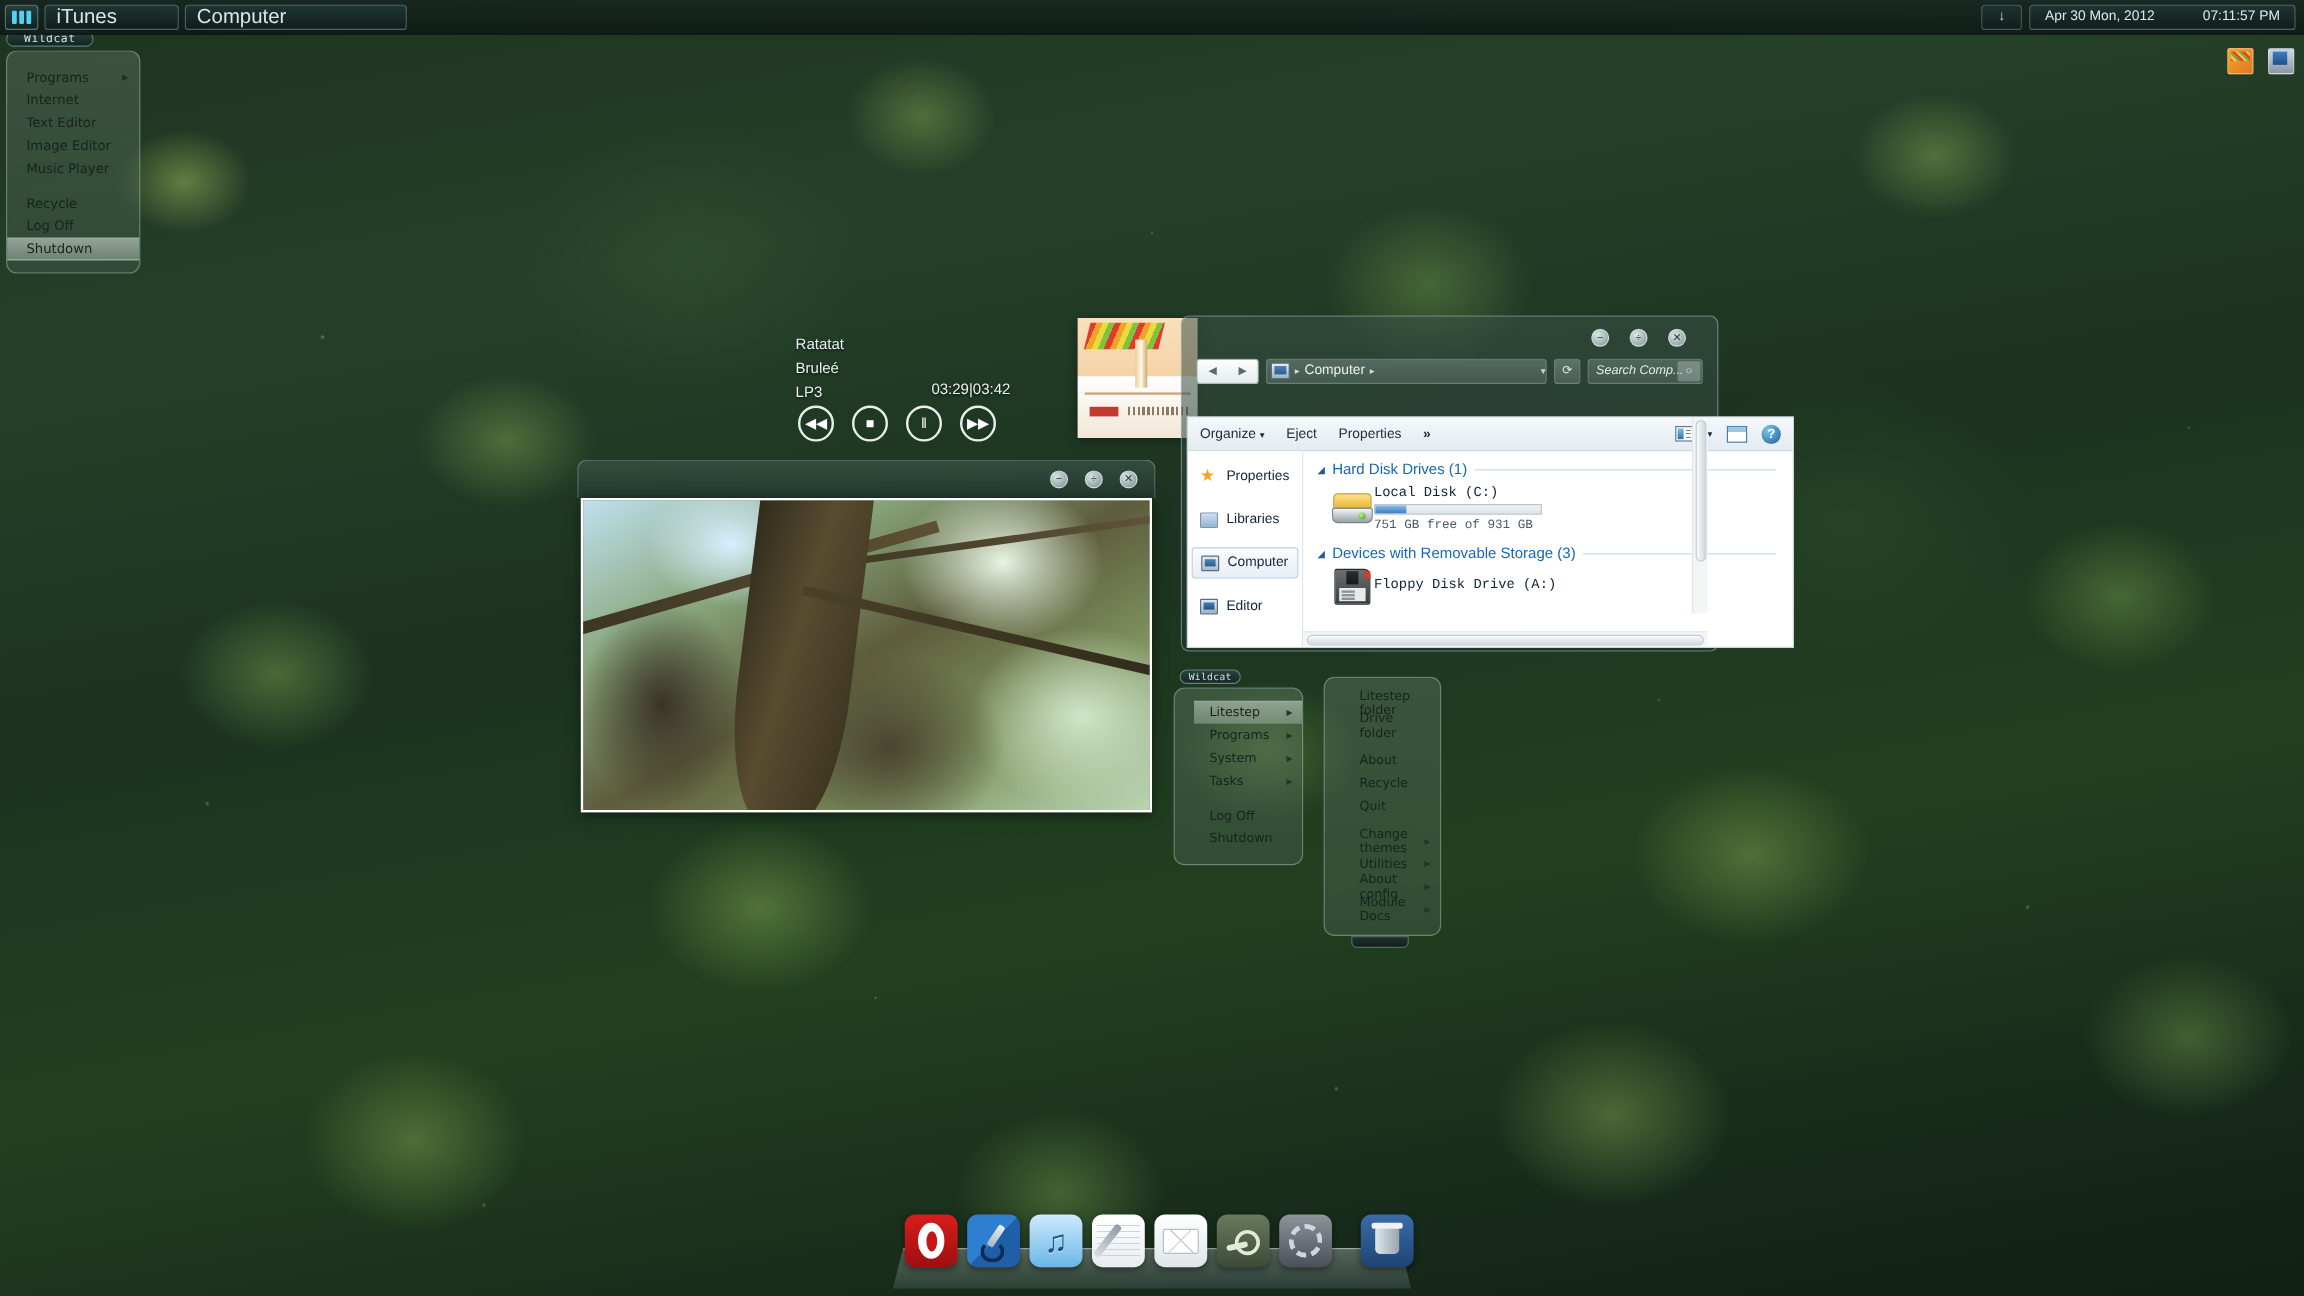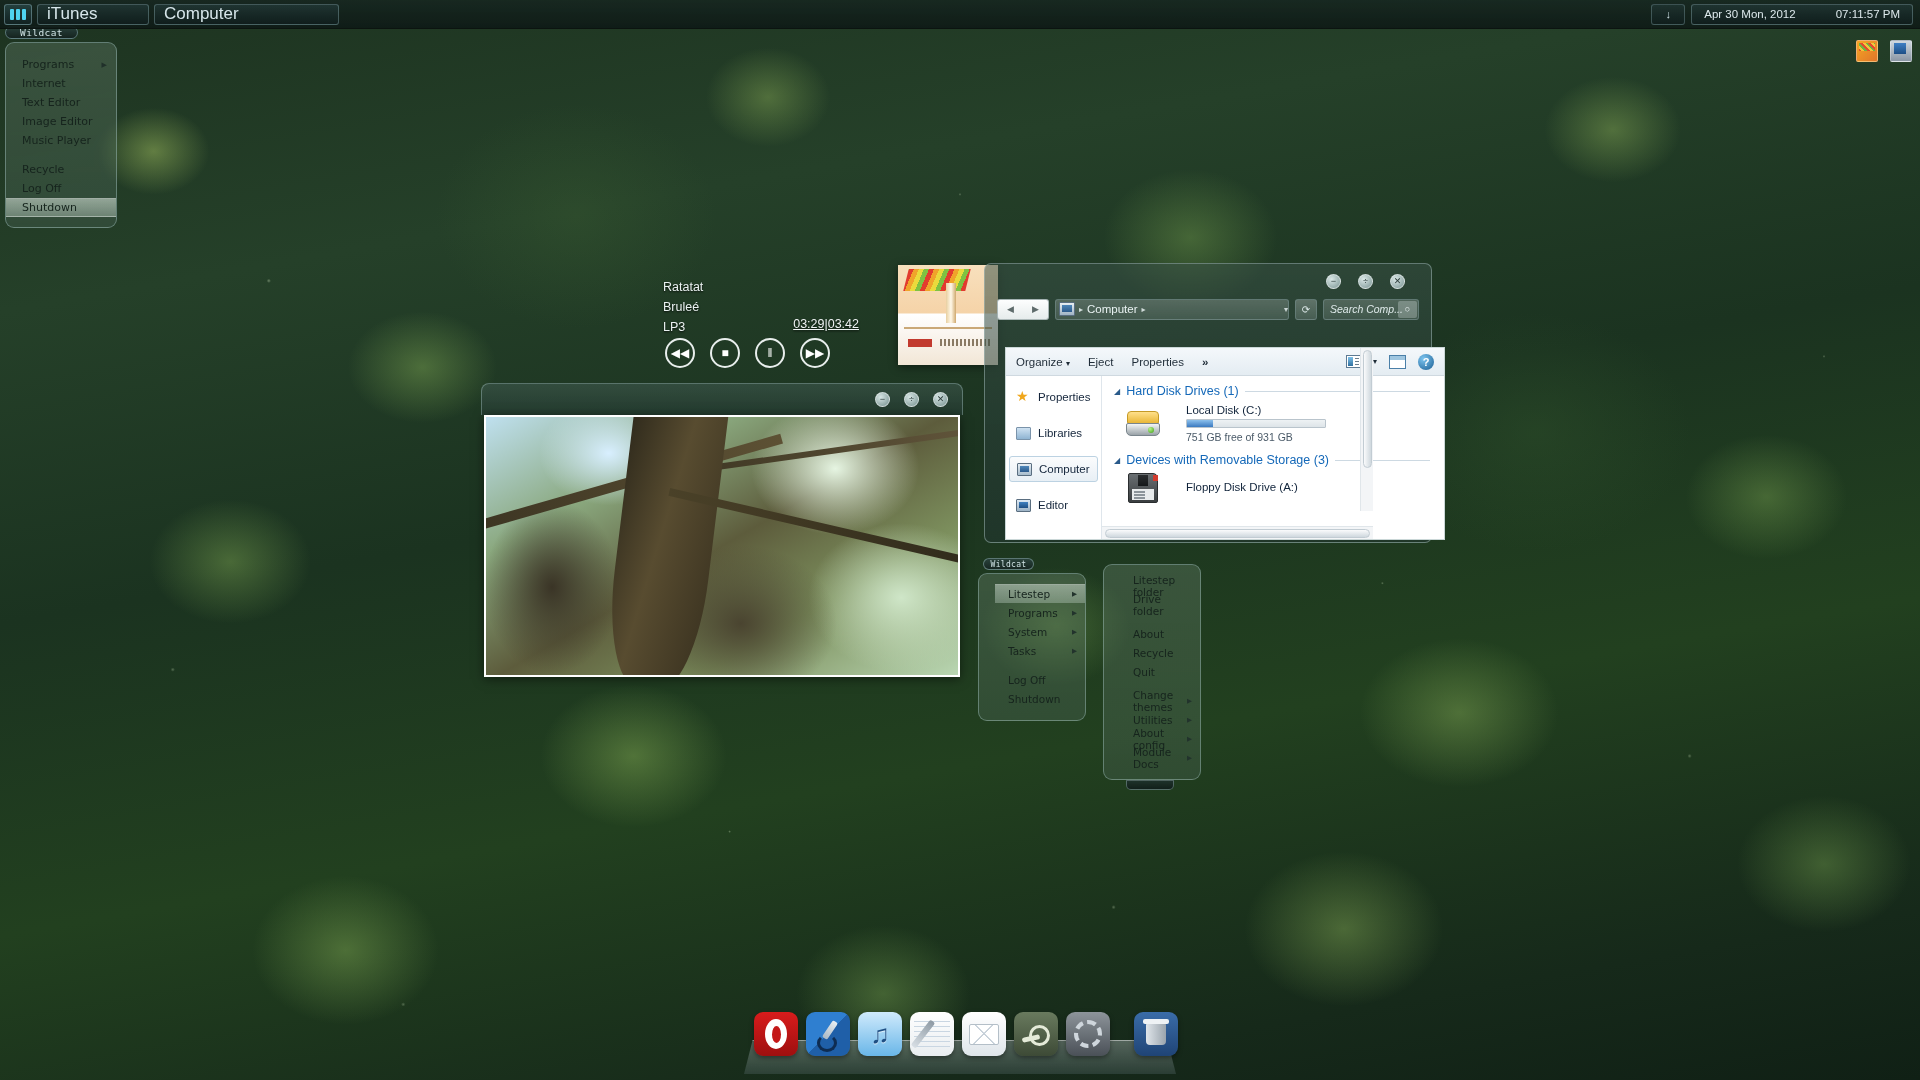--- a/index.html
+++ b/index.html
@@ -108,22 +108,22 @@
     border-top: 1px solid rgba(255,255,255,.35);
     border-bottom: 1px solid rgba(255,255,255,.18);
   }
   .sm-gap { height: 10px; }
 
   
   #player { position: absolute; left: 650px; top: 270px; width: 315px; height: 105px; z-index: 40; }
   .mp-text { position: absolute; left: 13px; top: 10px; }
   .mp-line { color: #eaf1f1; font-size: 12.5px; margin-bottom: 6px; text-shadow: 0 1px 2px rgba(0,0,0,.75); }
   .mp-time {
-    position: absolute; right: 106px; top: 47px; color: #eef3f3; font-size: 12.5px;
-    text-shadow: 0 1px 2px rgba(0,0,0,.75); white-space: nowrap; text-decoration: underline;
+    position: absolute; right: 123px; top: 47px; color: #eef3f3; font-size: 12.5px;
+    text-shadow: 0 1px 2px rgba(0,0,0,.75); white-space: nowrap;
   }
   .mp-ctrls { position: absolute; left: 15px; top: 68px; display: flex; gap: 15px; }
   .mp-btn {
     width: 30px; height: 30px; border-radius: 50%;
     border: 2px solid rgba(248,252,252,.93);
     display: flex; align-items: center; justify-content: center;
     color: #fff; font-size: 12px;
   }
   .mp-art {
     position: absolute; left: 248px; top: -5px; width: 100px; height: 100px;
@@ -227,21 +227,21 @@
     background: linear-gradient(180deg, rgba(235,242,242,.2), rgba(200,215,215,.15));
     display: flex; align-items: center; padding-left: 6px;
     color: #dfeaea; font-size: 10.5px; font-style: italic; position: relative;
   }
   .ex-search .sbtn {
     position: absolute; right: 1px; top: 1px; width: 19px; height: 17px;
     background: rgba(225,235,235,.3); border-radius: 2px;
     display:flex; align-items:center; justify-content:center; font-size:9px; color:#e9f1f1;
   }
   .ex-client {
-    position: absolute; left: 20px; top: 83px; width: 440px; height: 193px;
+    position: absolute; left: 4px; top: 83px; width: 506px; height: 193px;
     background: #fff; border: 1px solid rgba(150,175,175,.5);
   }
   .ex-tools {
     height: 28px; display: flex; align-items: center; gap: 18px; padding: 0 10px;
     background: linear-gradient(180deg,#f4f8fb,#e4ecf2); border-bottom: 1px solid #cfd9e0;
     font-size: 11.5px; color: #1f2c38;
   }
   .ex-tools .right { margin-left: auto; display: flex; align-items: center; gap: 12px; }
   .vicon { width:15px; height:13px; border:1px solid #5d7a93; background:#fff; display:grid;
     grid-template-columns: 7px 1fr; }
@@ -273,21 +273,21 @@
     background: linear-gradient(180deg,#4f87ba,#2c5a8c);}
   .ico-net { width:15px;height:13px; border:1px solid #5a6e80; border-radius:1px;
     background: linear-gradient(180deg,#dfeaf4,#9db3c6); position:relative; }
   .ico-net::after{content:"";position:absolute;left:2px;top:2px;right:2px;height:6px;
     background: linear-gradient(180deg,#3f80c0,#1f4f84);}
   .ex-content { flex: 1; position: relative; padding: 8px 0 0 12px; overflow: hidden; }
   .grp-head { display: flex; align-items: center; gap: 6px; margin-bottom: 6px; }
   .grp-arrow { color: #2a5a8a; font-size: 8px; }
   .grp-title { color: #1468b8; font-size: 12.5px; white-space: nowrap; }
   .grp-rule { flex: 1; height: 1px; background: #cdd9e2; margin-right: 14px; }
-  .drv { display: flex; align-items: center; gap: 26px; padding-left: 12px; margin-bottom: 4px; }
+  .drv { display: flex; align-items: center; gap: 1px; padding-left: 12px; margin-bottom: 4px; font-family: Liberation Mono, monospace; }
   .hdd {
     width: 34px; height: 30px; position: relative;
   }
   .hdd .top { position:absolute; left:1px; top:2px; width:32px; height:13px; border-radius:4px 4px 2px 2px;
     background: linear-gradient(180deg,#ffe08a,#e9b738); border:1px solid #c59a26; }
   .hdd .bot { position:absolute; left:0; top:14px; width:34px; height:13px; border-radius:2px 2px 5px 5px;
     background: linear-gradient(180deg,#f3f5f6,#9aa3a8); border:1px solid #79858c; }
   .hdd .led { position:absolute; left:22px; top:18px; width:6px; height:6px; border-radius:50%;
     background: radial-gradient(circle at 35% 32%, #b6f58a, #3f9e19); }
   .drv-info { flex: 1; }

